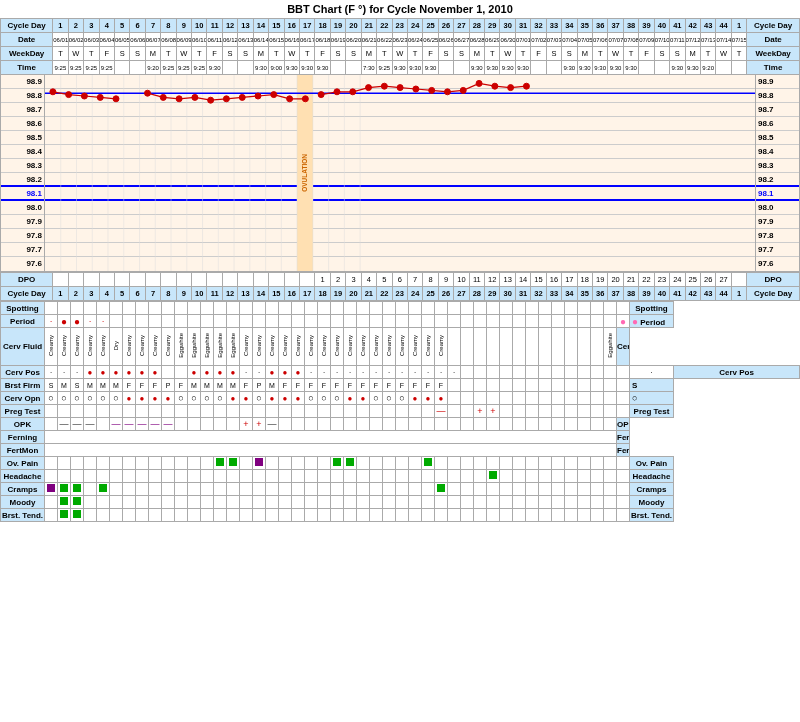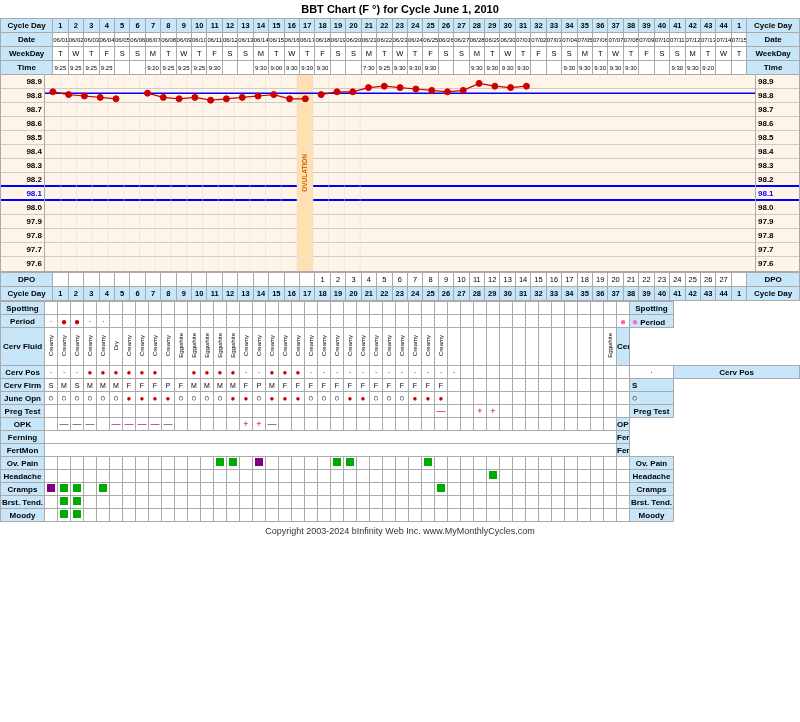--- a/index.html
+++ b/index.html
@@ -64,21 +64,21 @@
       padding: 4px;
       color: #333;
     }
 
     .sym-row td { height: 13px; }
   </style>
 </head>
 <body>
 
 <div>
-  <div class="page-title">BBT Chart (F °) for Cycle June 1, 2010</div>
+  <div class="page-title">BBT Chart (F °) for Cycle November 1, 2010</div>
 
   <div class="chart-container">
 
     <table>
       <colgroup>
         <col style="width:44px">
 
         <col style="width:13px">
           <col style="width:13px">
           <col style="width:13px">
@@ -858,21 +858,21 @@
             <td></td>
             <td></td>
         <td></td>
             <td></td>
             <td></td>
         <td><span style="color:#333;font-size:8px;">·</span></td>
         <td class="row-label-right">Cerv Pos</td>
       </tr>
 
       <tr class="sym-row">
-        <td class="row-label">Cerv Firm</td>
+        <td class="row-label">Brst Firm</td>
         <td style="font-size:7px;">S</td>
         <td style="font-size:7px;">M</td>
         <td style="font-size:7px;">S</td>
         <td style="font-size:7px;">M</td>
         <td style="font-size:7px;">M</td>
         <td style="font-size:7px;">M</td>
         <td style="font-size:7px;">F</td>
         <td style="font-size:7px;">F</td>
         <td style="font-size:7px;">F</td>
         <td style="font-size:7px;">P</td>
@@ -908,21 +908,21 @@
             <td></td>
             <td></td>
         <td></td>
             <td></td>
             <td></td>
             <td></td>
         <td class="row-label-right" style="text-align:left;padding-left:2px;">S</td>
       </tr>
 
       <tr class="sym-row">
-        <td class="row-label">June Opn</td>
+        <td class="row-label">Cerv Opn</td>
         <td><span style="font-size:9px;">○</span></td>
         <td><span style="font-size:9px;">○</span></td>
         <td><span style="font-size:9px;">○</span></td>
         <td><span style="font-size:9px;">○</span></td>
         <td><span style="font-size:9px;">○</span></td>
         <td><span style="font-size:9px;">○</span></td>
         <td><span style="color:#cc0000;font-size:8px;">●</span></td>
         <td><span style="color:#cc0000;font-size:8px;">●</span></td>
         <td><span style="color:#cc0000;font-size:8px;">●</span></td>
         <td><span style="color:#cc0000;font-size:8px;">●</span></td>
@@ -1220,21 +1220,21 @@
             <td></td>
         <td></td>
             <td></td>
             <td></td>
             <td></td>
             <td></td>
         <td class="row-label-right">Cramps</td>
       </tr>
 
       <tr class="sym-row">
-        <td class="row-label">Brst. Tend.</td>
+        <td class="row-label">Moody</td>
         <td></td>
         <td><span class="green-sq"></span></td>
         <td><span class="green-sq"></span></td>
         <td></td>
             <td></td>
             <td></td>
             <td></td>
             <td></td>
             <td></td>
             <td></td>
@@ -1266,25 +1266,25 @@
         <td></td>
             <td></td>
             <td></td>
             <td></td>
             <td></td>
         <td></td>
             <td></td>
             <td></td>
             <td></td>
             <td></td>
-        <td class="row-label-right">Brst. Tend.</td>
+        <td class="row-label-right">Moody</td>
       </tr>
 
       <tr class="sym-row">
-        <td class="row-label">Moody</td>
+        <td class="row-label">Brst. Tend.</td>
         <td></td>
         <td><span class="green-sq"></span></td>
         <td><span class="green-sq"></span></td>
         <td></td>
             <td></td>
             <td></td>
             <td></td>
             <td></td>
             <td></td>
             <td></td>
@@ -1316,20 +1316,19 @@
         <td></td>
             <td></td>
             <td></td>
             <td></td>
             <td></td>
         <td></td>
             <td></td>
             <td></td>
             <td></td>
             <td></td>
-        <td class="row-label-right">Moody</td>
+        <td class="row-label-right">Brst. Tend.</td>
       </tr>
     </tbody>
       </table>
   </div>
 
-  <div class="copyright">Copyright 2003-2024 bInfinity Web Inc.   www.MyMonthlyCycles.com</div>
 </div>
 
 </body></html>

